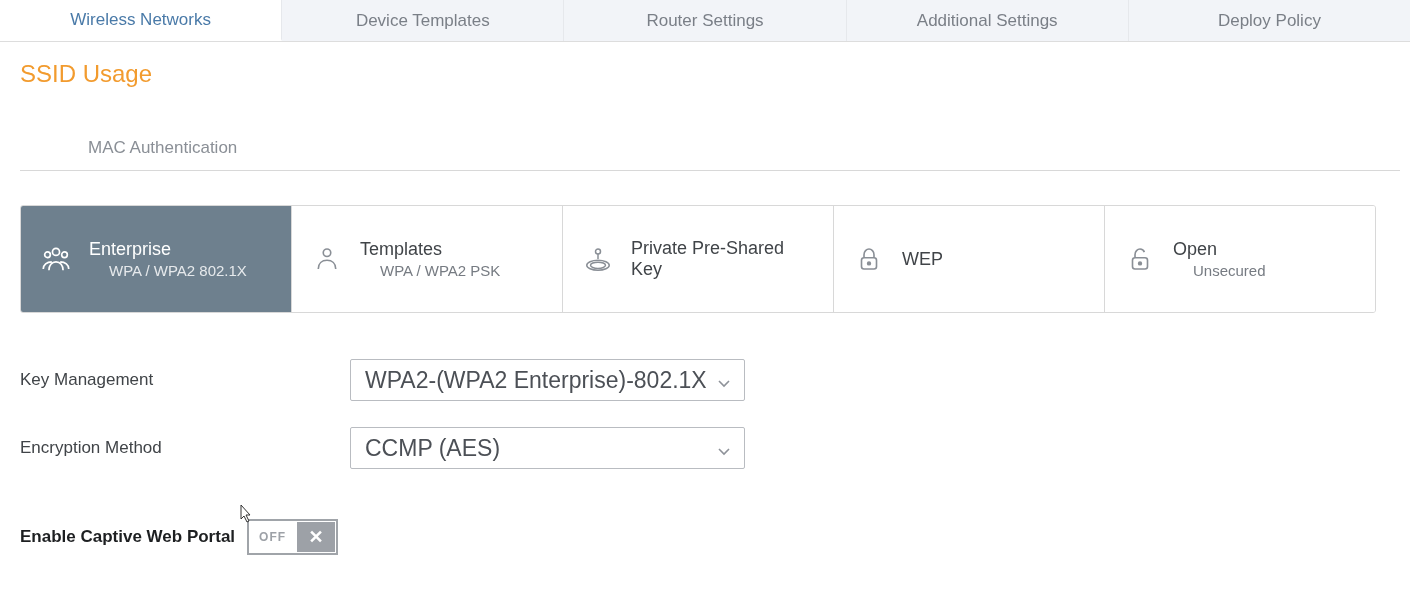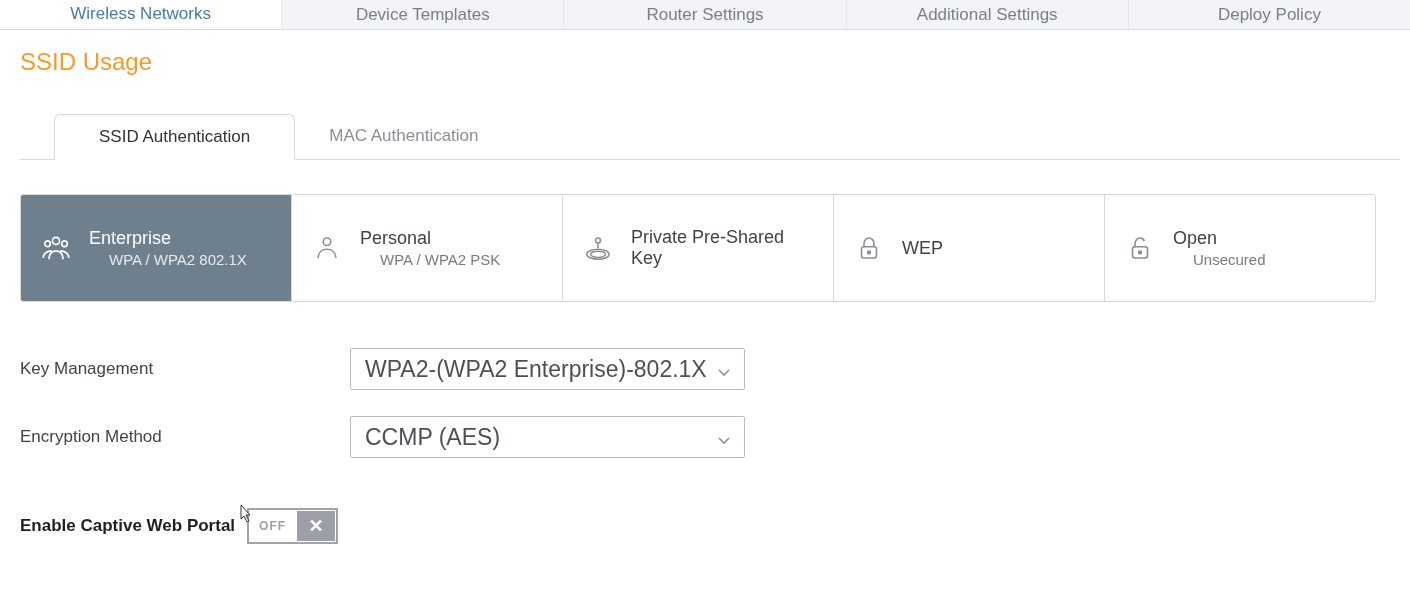--- a/index.html
+++ b/index.html
@@ -1,19 +1,19 @@
 <!DOCTYPE html>
 <html><head>
 <meta charset="utf-8">
 <style>
   * { box-sizing: border-box; margin: 0; padding: 0; }
   html, body { width: 1410px; height: 601px; font-family: Arial, Helvetica, sans-serif; background: #fff; color: #333; }
   
   
-  .topnav { display: flex; height: 30px; border-bottom: 1px solid #ddd; }
+  .topnav { display: flex; height: 42px; border-bottom: 1px solid #ddd; }
   .topnav .tab {
     flex: 1;
     display: flex; align-items: center; justify-content: center;
     font-size: 17px;
     color: #7a7f87;
     background: #f2f4f8;
     border-right: 1px solid #e6e8ec;
     cursor: pointer;
   }
   .topnav .tab.active {
@@ -192,21 +192,20 @@
   <div class="tab">
       <span>Deploy Policy</span>
     </div>
 </div>
 
 <div class="content">
   <div class="section-title">SSID Usage</div>
 
   <div class="subtabs">
     <div class="spacer-left"></div>
-    <div class="subtab active"><span>SSID Authentication</span></div>
     <div class="subtab"><span>MAC Authentication</span></div>
   </div>
 
   <div class="inner">
 
     <div class="auth-row">
 
       <div class="auth-card selected">
         <span class="icon">
           <svg viewBox="0 0 48 48" width="34" height="34" fill="none" stroke="#ffffff" stroke-width="2.4">
@@ -223,21 +222,21 @@
       </div>
 
       <div class="auth-card">
         <span class="icon">
           <svg viewBox="0 0 48 48" width="30" height="30" fill="none" stroke="#8a8f96" stroke-width="2.6">
             <circle cx="24" cy="14" r="6"></circle>
             <path d="M10 40c0-9 6-14 14-14s14 5 14 14"></path>
           </svg>
         </span>
         <span class="texts">
-          <span class="title">Personal</span>
+          <span class="title">Templates</span>
           <span class="sub">WPA / WPA2 PSK</span>
         </span>
       </div>
 
       <div class="auth-card">
         <span class="icon">
           <svg viewBox="0 0 48 48" width="30" height="30" fill="none" stroke="#8a8f96" stroke-width="2.4">
             <circle cx="24" cy="12" r="4"></circle>
             <path d="M24 16v8"></path>
             <ellipse cx="24" cy="34" rx="12" ry="5"></ellipse>

